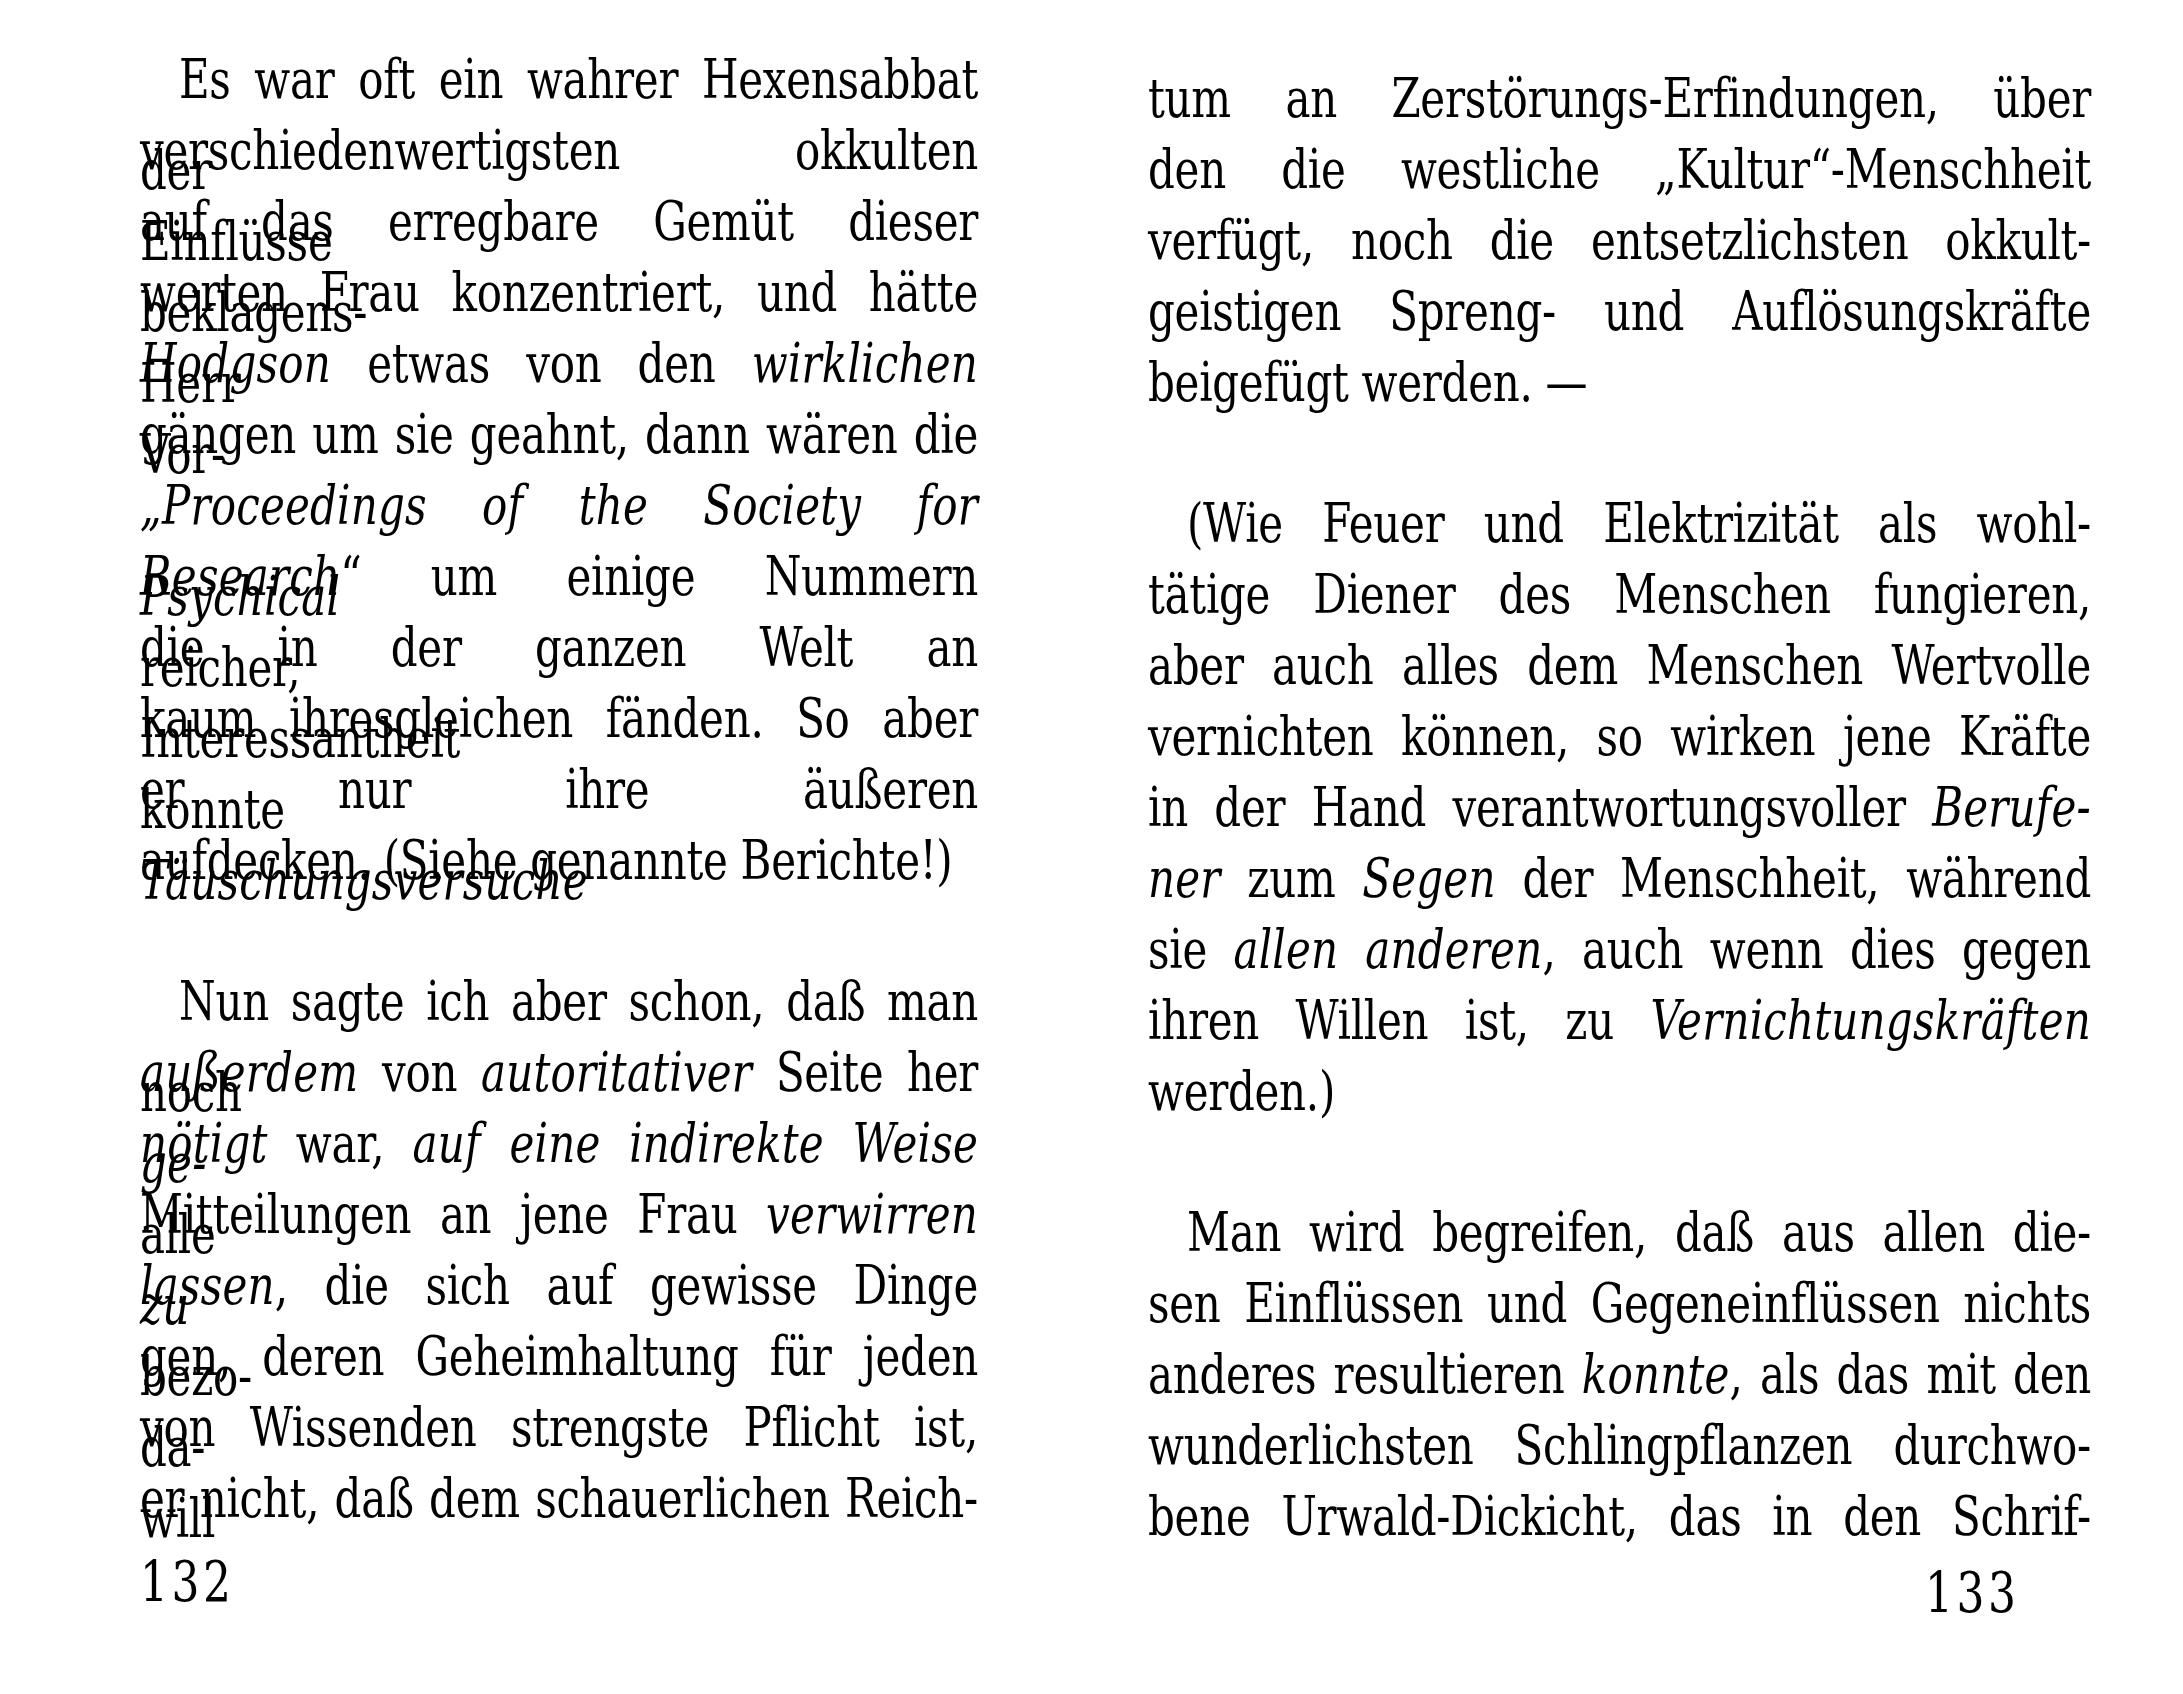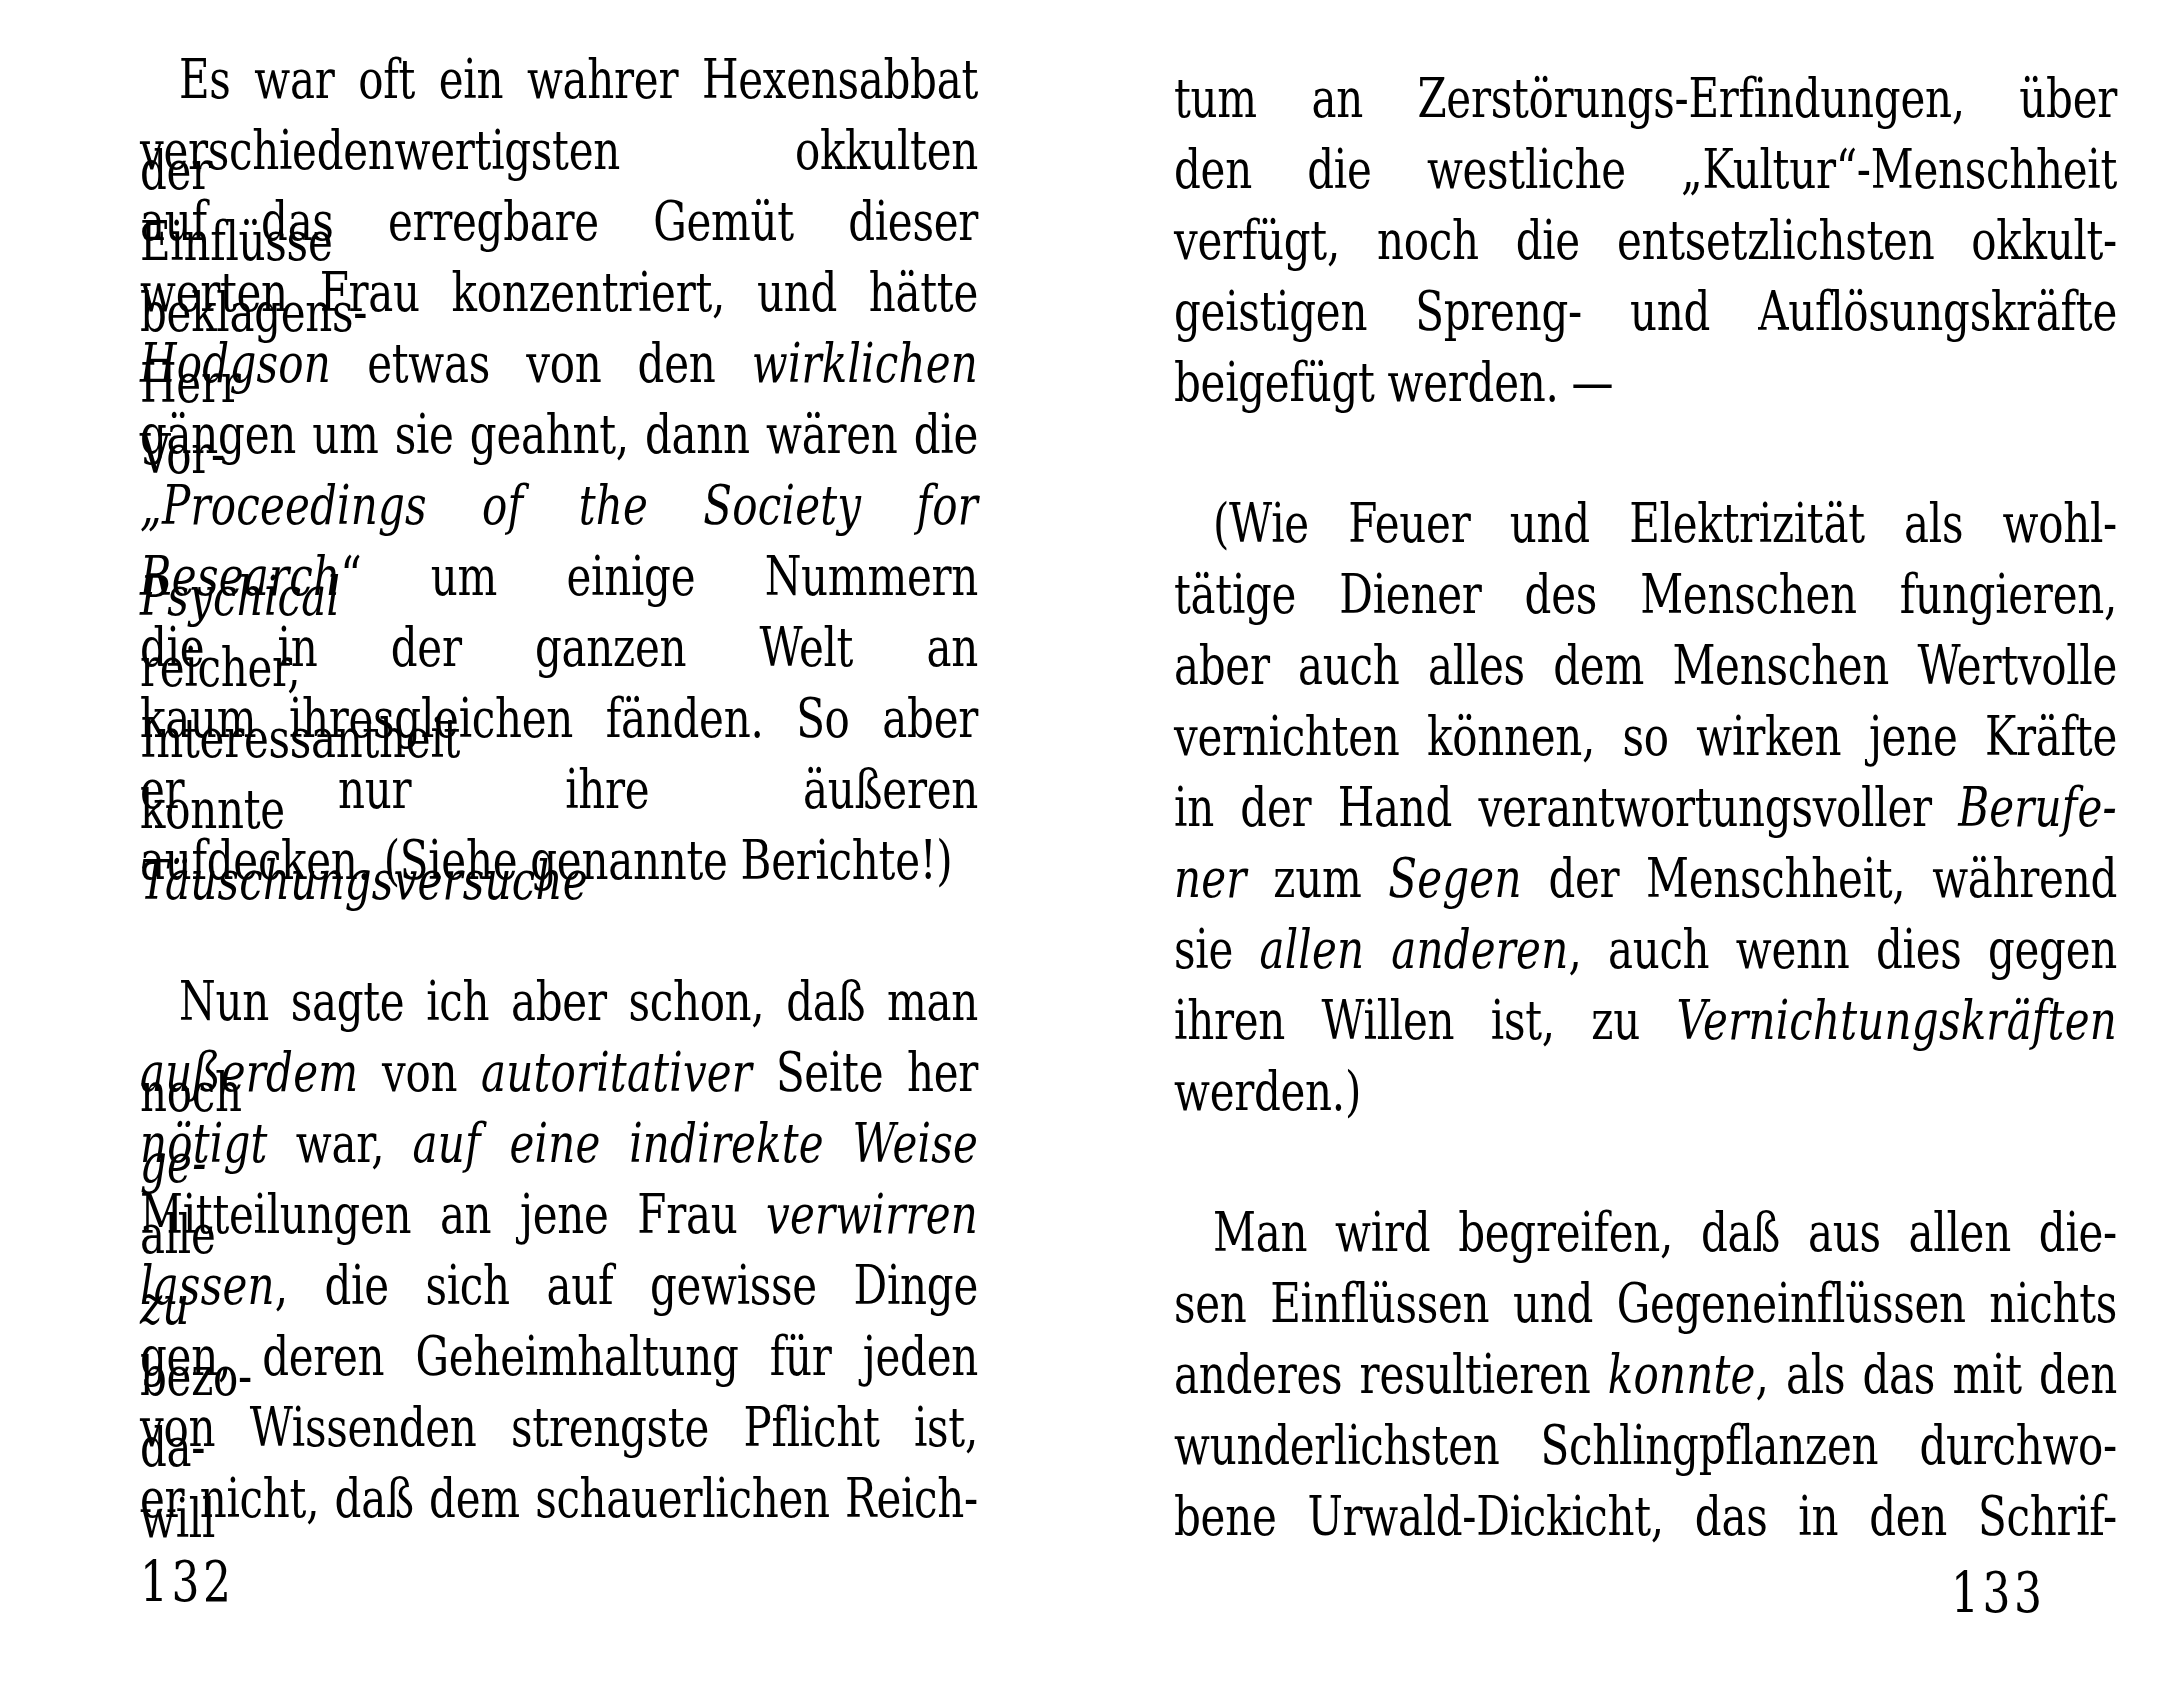--- a/index.html
+++ b/index.html
@@ -17,21 +17,21 @@
   }
   .page {
     position: absolute;
   }
   .page-left {
     left: 140px;
     top: 44px;
     width: 838px;
   }
   .page-right {
-    left: 1174px;
+    left: 1148px;
     top: 63px;
     width: 943px;
   }
   .line {
     height: 71px;
     line-height: 71px;
     font-size: 42px;
     letter-spacing: -0.3px;
     white-space: normal;
     text-align: justify;

